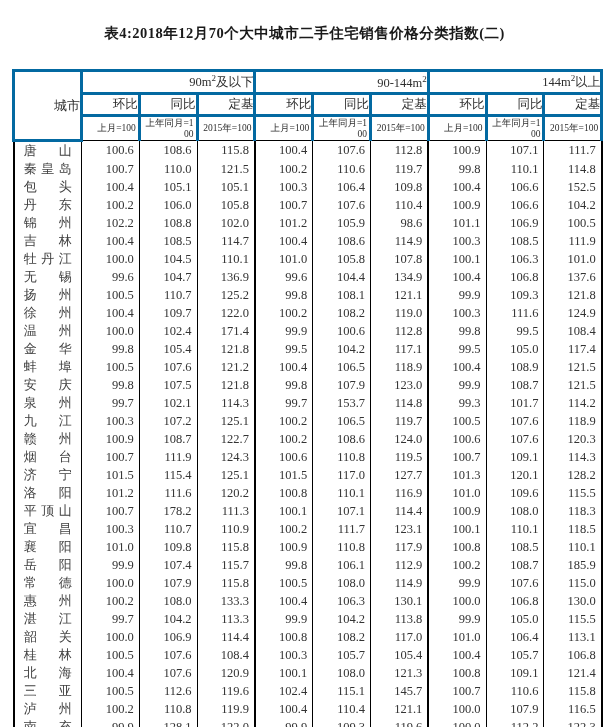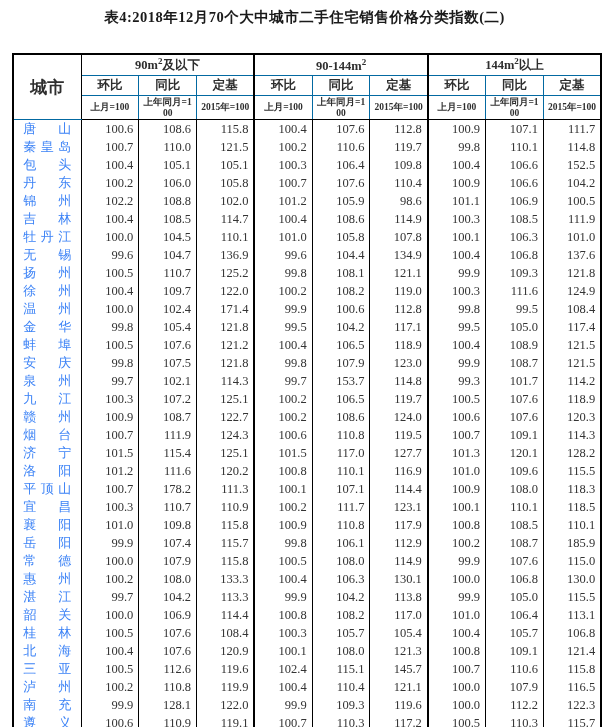--- a/index.html
+++ b/index.html
@@ -8,73 +8,73 @@
     width: 609px; height: 727px;
     font-family: "Liberation Serif", "DejaVu Serif", serif;
     color: #2e2e2e;
     overflow: hidden;
   }
   .page-title {
     text-align: center;
     font-size: 14.5px;
     font-weight: bold;
     color: #1a1a1a;
-    padding-top: 8px;
+    padding-top: 24px;
     letter-spacing: 0.5px;
   }
   table.idx {
     border-collapse: collapse;
     table-layout: fixed;
     width: 588px;
     margin: 26px 0 0 12px;
     border: 2px solid #000;
   }
   col.c-city { width: 68px; }
   col.c-num  { width: 57.8px; }
   thead th {
-    font-weight: bold;
+    font-weight: normal;
     font-size: 12.5px;
-    border: 1px solid #0369a1;
-    text-align: center;
+    border: 3px solid #0369a1;
+    text-align: right;
     vertical-align: middle;
     padding: 1px 0;
     color: #2e2e2e;
   }
   thead th.group { height: 21px; }
   thead th.group sup { font-size: 9px; }
   thead th.sub { height: 19px; }
   thead th.base {
     height: 24px;
     font-size: 9.5px;
     line-height: 1.1;
     padding: 1px 2px;
     word-break: break-all;
   }
   thead th.city-h {
-    font-size: 17px;
+    font-size: 13px;
     border-right: 1px solid #000;
   }
   th.gb, td.gb { border-left: 2px solid #000 !important; }
   tbody td {
     border: none;
     border-left: 1px solid #000;
     font-size: 12.5px;
     height: 16.85px;
     padding: 0 5px 0 0;
     text-align: right;
     color: #333333;
     white-space: nowrap;
     overflow: hidden;
   }
   tbody td.city {
     border-left: none;
     padding: 0;
     text-align: center;
     font-size: 13px;
-    color: #3b82f6;
+    color: #404040;
   }
   tbody td.city .cityname {
     display: block;
     width: 48px;
     margin: 0 auto;
     text-align: justify;
     text-align-last: justify;
   }
   table.idx { border-bottom: 2px solid #000; }
   thead tr.base-row th { border-bottom: 1px solid #000; }

